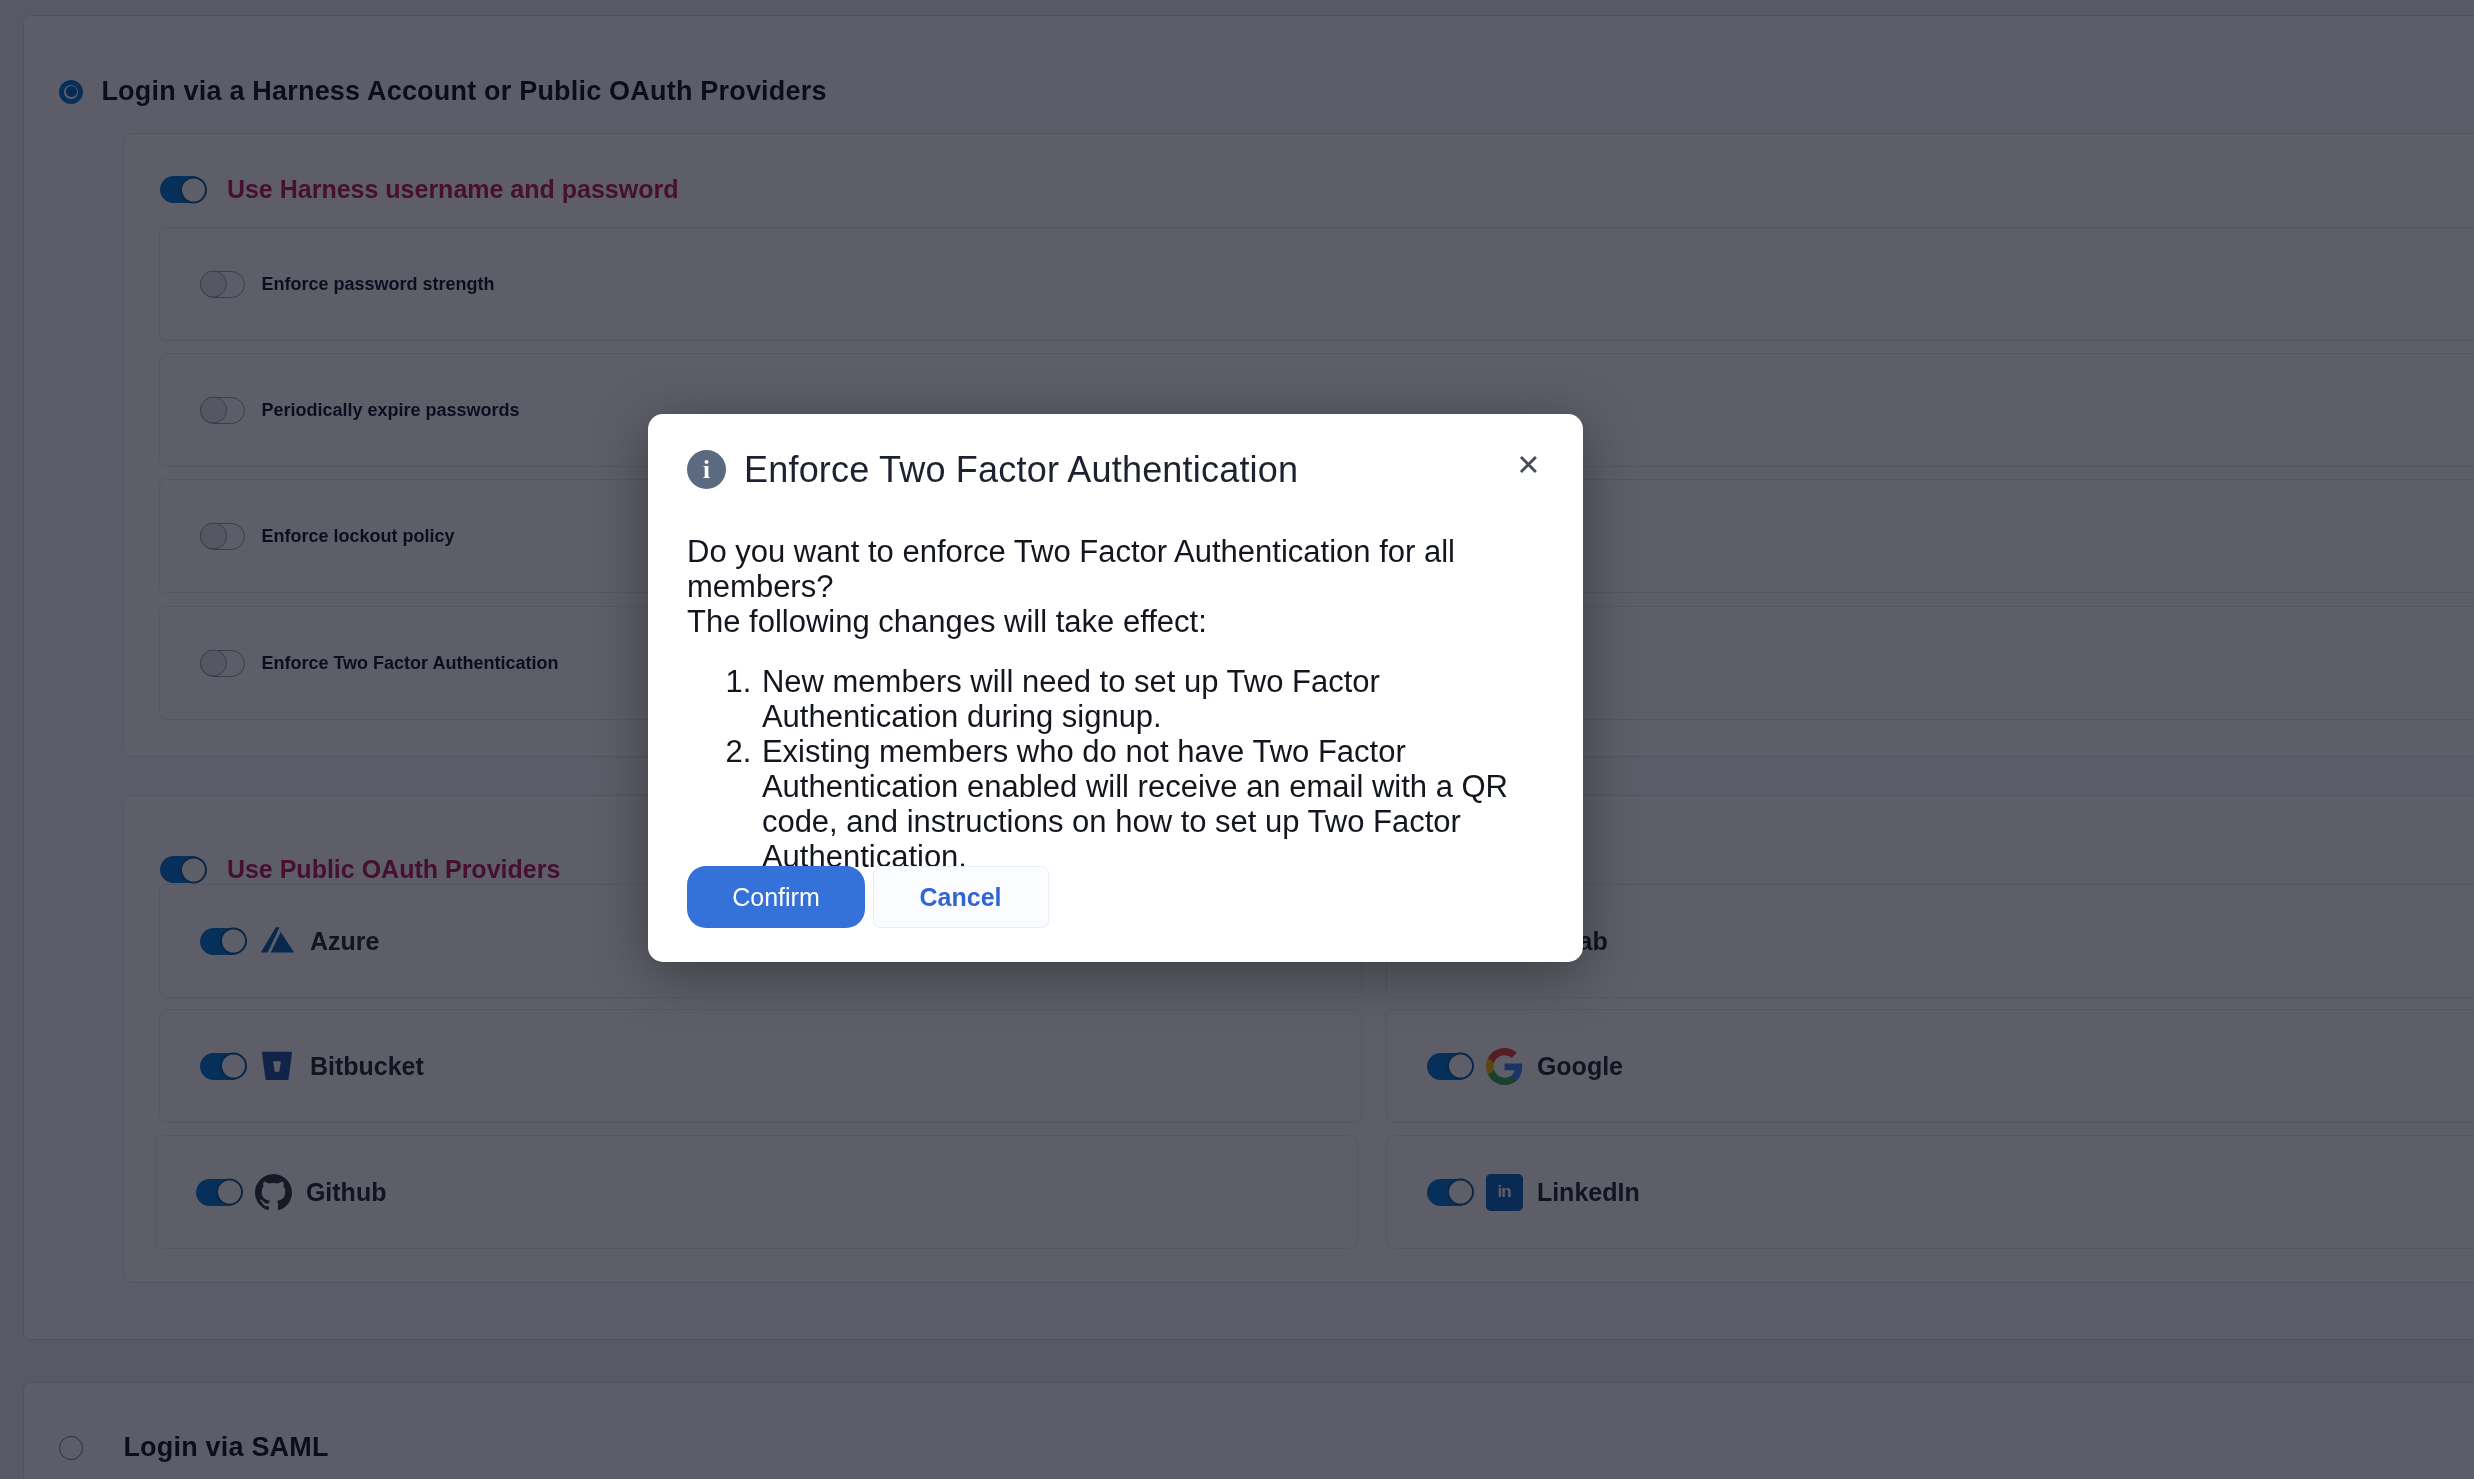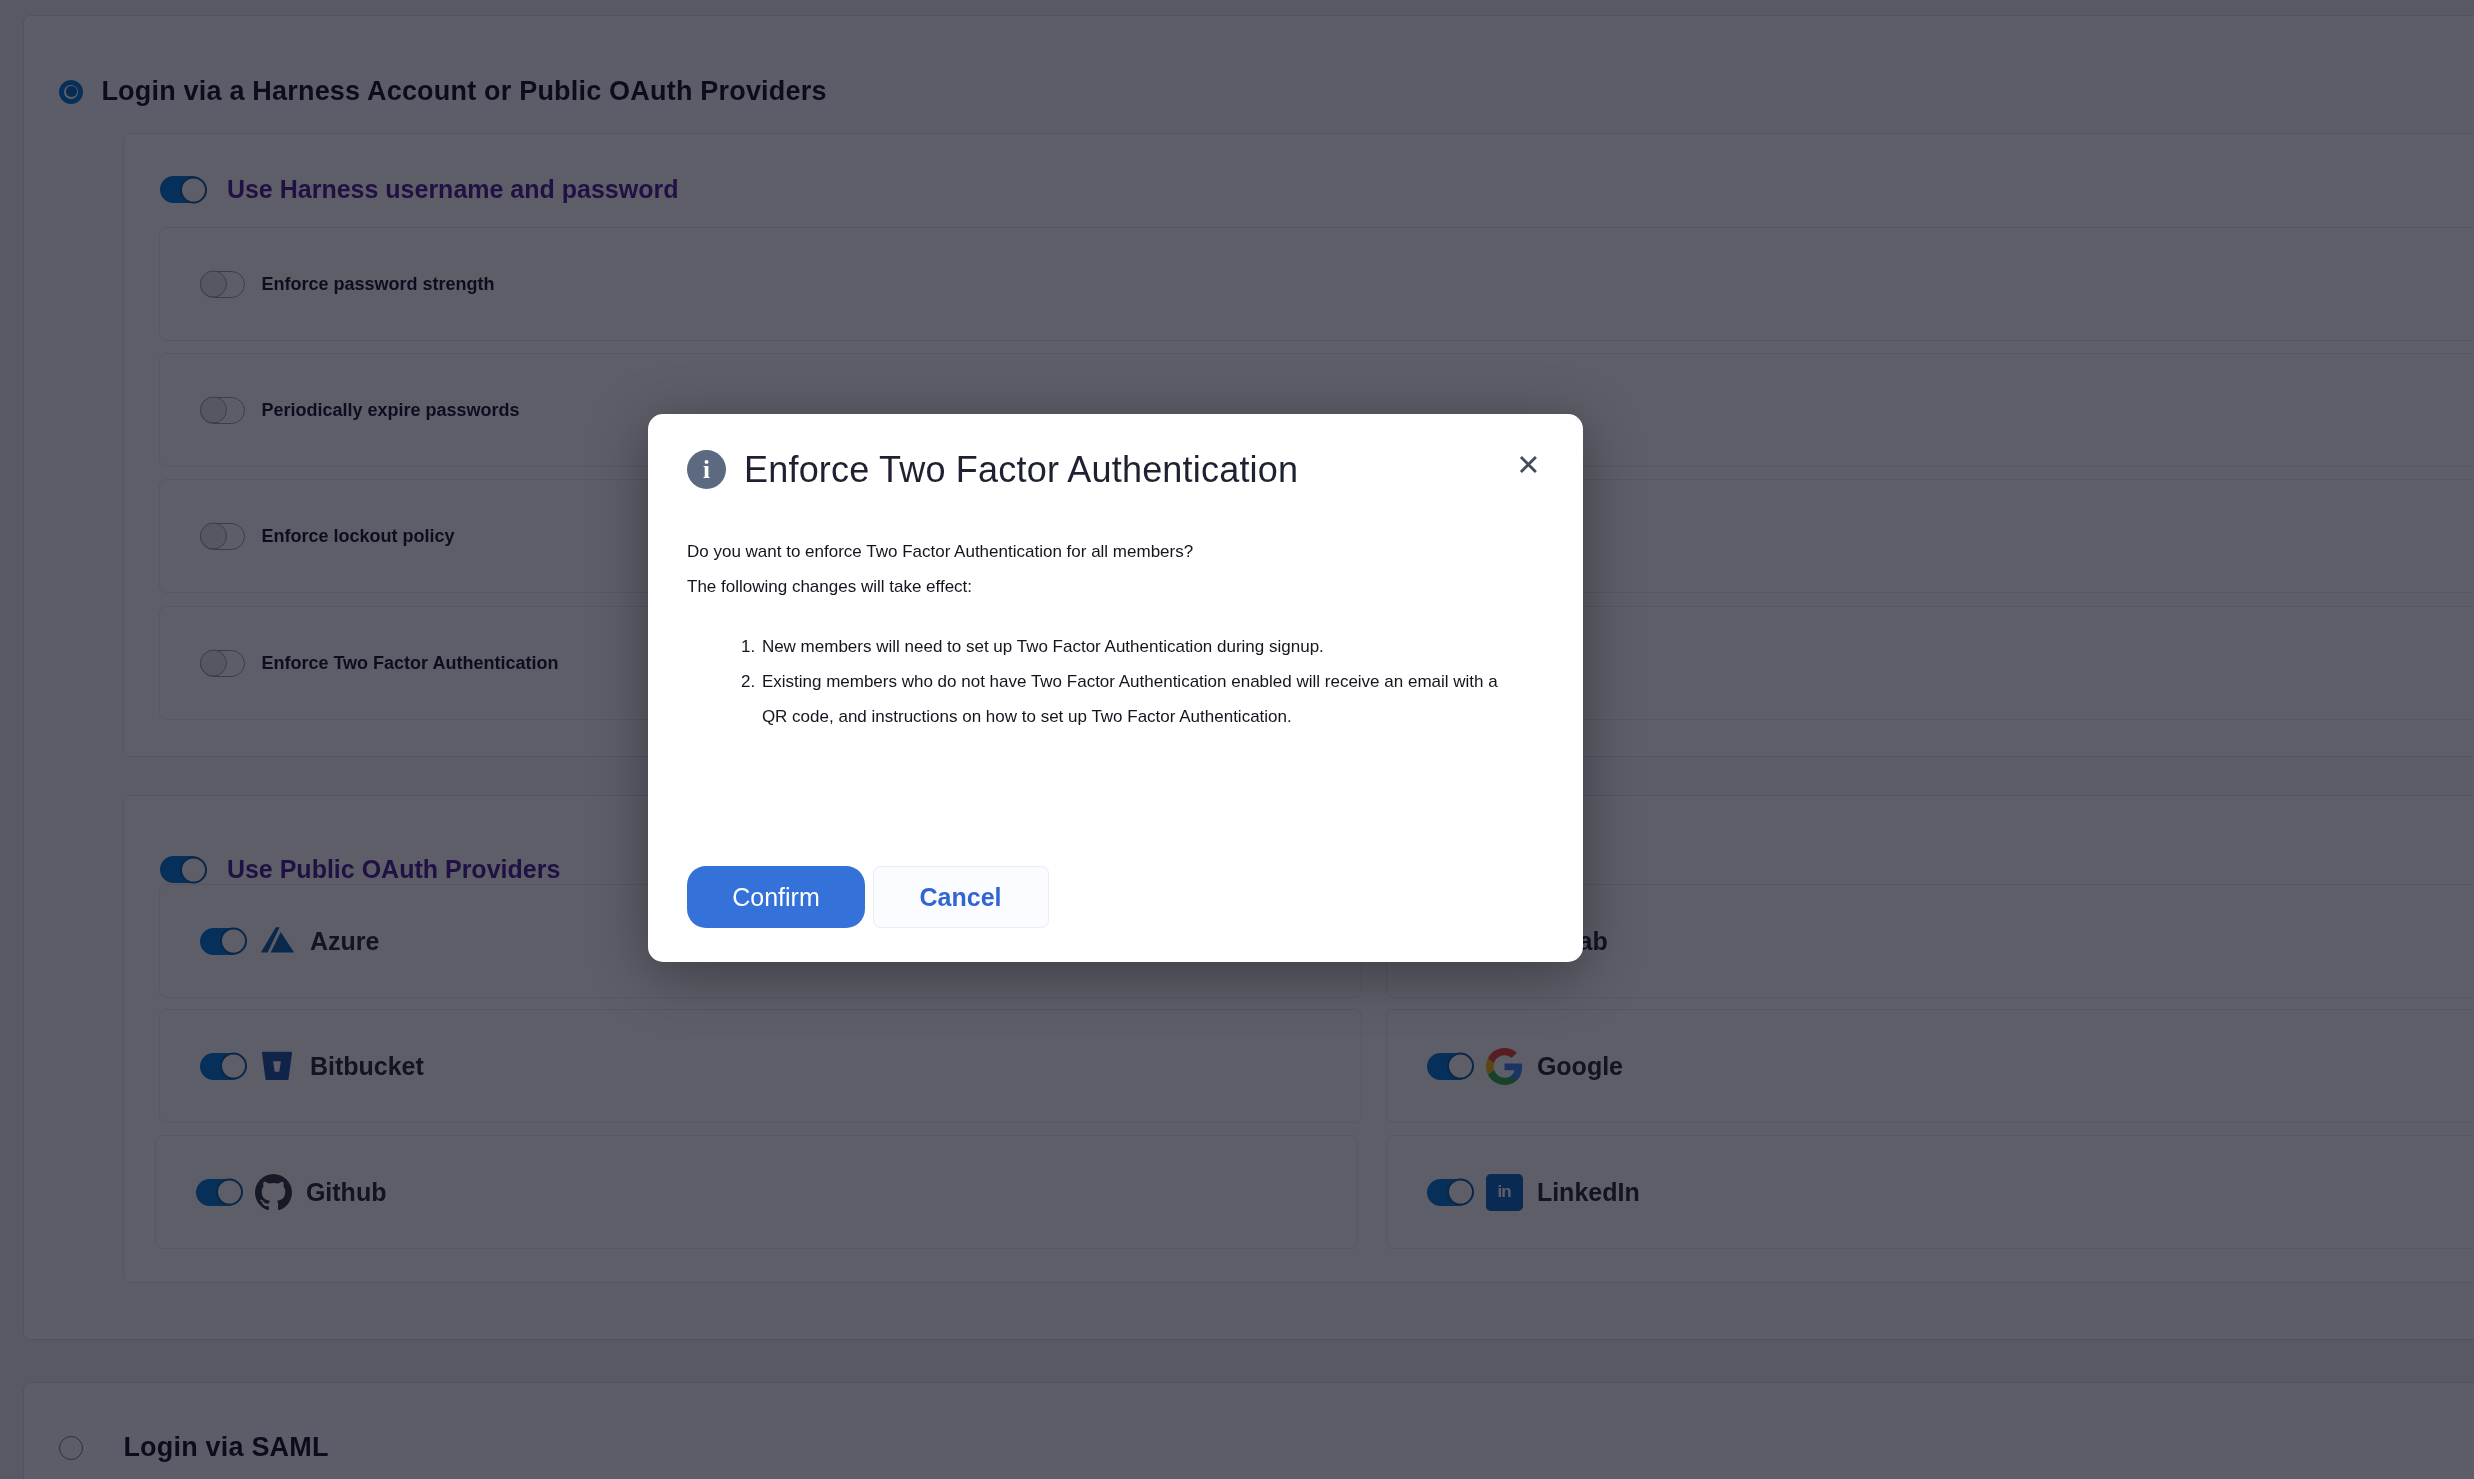--- a/index.html
+++ b/index.html
@@ -26,21 +26,21 @@
   .section-heading { font-size:27px; font-weight:700; color:#0f1421; letter-spacing:0.2px; }
 
   .panel {
     position:absolute; left:99px; width:2419px;
     background:#ffffff; border:0.9px solid #e4e6ee; border-radius:7.5px;
   }
   #panel-password { top:117px; height:624px; }
   #panel-oauth    { top:779px; height:488px; }
 
   .master-row { position:absolute; left:36px; display:flex; align-items:center; gap:21.5px; height:43px; }
-  .master-label { font-size:25px; font-weight:700; color:#4c1d95; }
+  .master-label { font-size:25px; font-weight:700; color:#be185d; }
 
   .opt-row {
     position:absolute; left:35px; right:37px; height:114px;
     border:0.9px solid #e7e9f0; border-radius:7.5px; background:#fff;
     display:flex; align-items:center; padding-left:40px; gap:16px;
   }
   .opt-label { font-size:18px; font-weight:700; color:#0f172a; white-space:nowrap; }
 
   .provider-row {
     position:absolute; height:114px; width:1203px;
@@ -71,21 +71,21 @@
     display:flex; align-items:center; justify-content:center; font-family:"Liberation Serif","DejaVu Serif",serif;
   }
   #modal-title {
     position:absolute; left:96px; top:35px; font-size:36px; font-weight:400; color:#1d2130; letter-spacing:0.2px;
   }
   #modal-close {
     position:absolute; right:30px; top:26px; width:49px; height:49px;
     display:flex; align-items:center; justify-content:center;
     font-size:29px; color:#474b5e; cursor:pointer;
   }
-  #modal-body { position:absolute; left:39px; top:120px; width:853px; font-size:17px; line-height:35px; color:#14161f; }
+  #modal-body { position:absolute; left:39px; top:120px; width:853px; font-size:31px; line-height:35px; color:#14161f; }
   #modal-intro { white-space:pre-line; }
   #modal-list { margin:25px 0 0 0; padding-left:73px; width:831px; }
   #modal-list li { padding-left:1.9px; max-width:758px; }
   #modal-buttons { position:absolute; left:39px; top:452px; display:flex; gap:7.5px; }
   #confirm-btn {
     width:178px; height:62px; border:none; border-radius:19px;
     background:#3471d8; color:#fff; font-size:25px; font-weight:400;
     font-family:Liberation Sans, sans-serif; cursor:pointer;
   }
   #cancel-btn {

